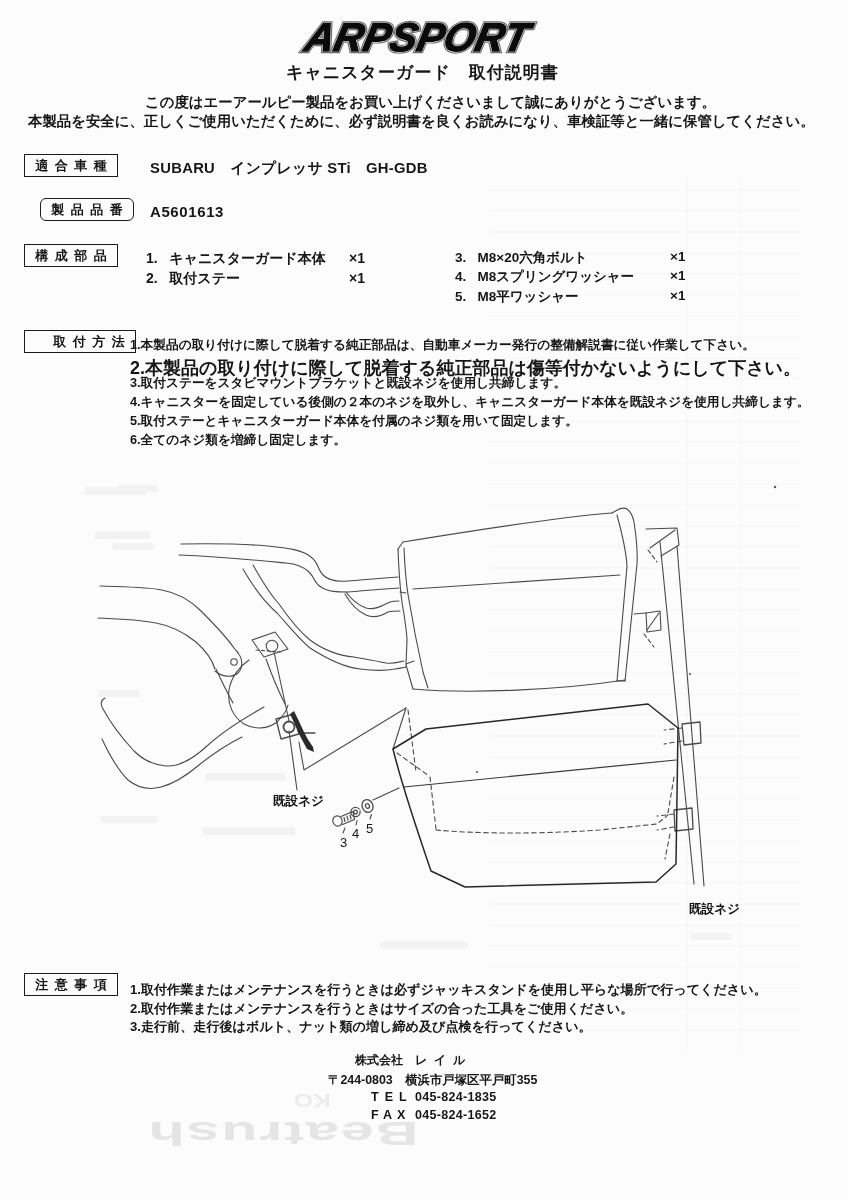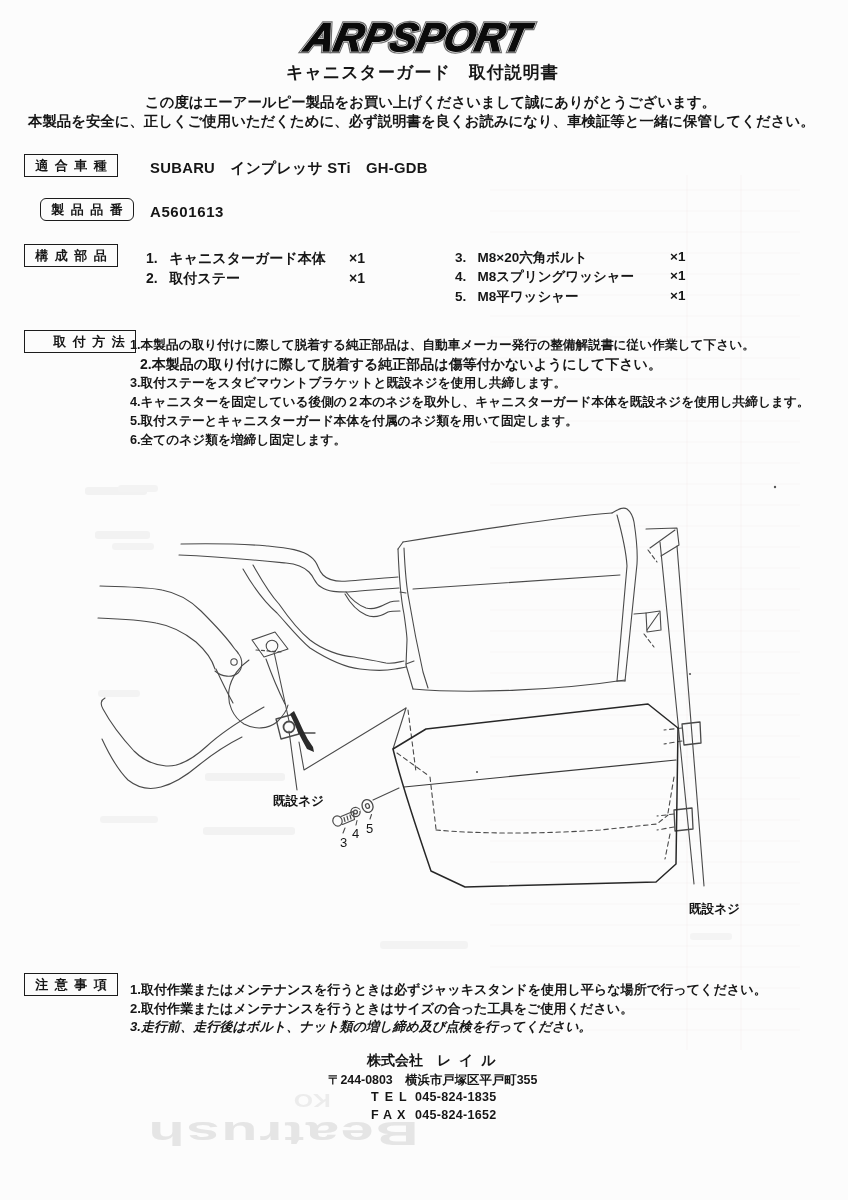--- a/index.html
+++ b/index.html
@@ -110,21 +110,21 @@
 <div class="abs b" style="left:455px;top:249px;font-size:13.5px;">3.&nbsp;&nbsp;&nbsp;M8×20六角ボルト</div>
 <div class="abs b" style="left:455px;top:268px;font-size:13.5px;">4.&nbsp;&nbsp;&nbsp;M8スプリングワッシャー</div>
 <div class="abs b" style="left:455px;top:288px;font-size:13.5px;">5.&nbsp;&nbsp;&nbsp;M8平ワッシャー</div>
 <div class="abs b" style="left:670px;top:249px;font-size:13.5px;">×1</div>
 <div class="abs b" style="left:670px;top:268px;font-size:13.5px;">×1</div>
 <div class="abs b" style="left:670px;top:288px;font-size:13.5px;">×1</div>
 
 <div class="labelbox" style="left:24px;top:330px;padding-left:18px;">取付方法</div>
 
 <div class="abs b" style="left:130px;top:337px;font-size:12.7px;">1.本製品の取り付けに際して脱着する純正部品は、自動車メーカー発行の整備解説書に従い作業して下さい。</div>
-<div class="abs b" style="left:140px;top:356px;font-size:14px;">2.本製品の取り付けに際して脱着する純正部品は傷等付かないようにして下さい。</div>
+<div class="abs b" style="left:130px;top:356px;font-size:18px;">2.本製品の取り付けに際して脱着する純正部品は傷等付かないようにして下さい。</div>
 <div class="abs b" style="left:130px;top:375px;font-size:12.7px;">3.取付ステーをスタビマウントブラケットと既設ネジを使用し共締します。</div>
 <div class="abs b" style="left:130px;top:394px;font-size:12.7px;">4.キャニスターを固定している後側の２本のネジを取外し、キャニスターガード本体を既設ネジを使用し共締します。</div>
 <div class="abs b" style="left:130px;top:413px;font-size:12.7px;">5.取付ステーとキャニスターガード本体を付属のネジ類を用いて固定します。</div>
 <div class="abs b" style="left:130px;top:432px;font-size:12.7px;">6.全てのネジ類を増締し固定します。</div>
 
 <svg id="diagram" class="abs" style="left:0;top:450px;" width="848" height="510" viewBox="0 450 848 510">
   <g fill="none" stroke="#4a4a4a" stroke-width="1.1" stroke-linecap="round" stroke-linejoin="round">
 
     <path d="M181,544 C235,543 255,545 268,546 C288,548 303,550 311,557 C319,563 317,569 323,575 C329,581 338,582 348,581 C362,580 380,578 398,577"></path>
     <path d="M179,555 C225,557 265,561 286,563 C297,564 304,567 309,572 C315,578 314,583 321,587 C328,592 338,592 348,592 C362,591 380,589 399,588"></path>
@@ -245,23 +245,23 @@
 <div class="abs" style="left:340px;top:835px;font-size:13px;">3</div>
 
 <div class="abs" style="left:352px;top:826px;font-size:13px;">4</div>
 
 <div class="abs" style="left:366px;top:821px;font-size:13px;">5</div>
 
 <div class="labelbox" style="left:24px;top:973px;">注意事項</div>
 
 <div class="abs b" style="left:130px;top:981px;font-size:13.1px;">1.取付作業またはメンテナンスを行うときは必ずジャッキスタンドを使用し平らな場所で行ってください。</div>
 <div class="abs b" style="left:130px;top:1000px;font-size:13.1px;">2.取付作業またはメンテナンスを行うときはサイズの合った工具をご使用ください。</div>
-<div class="abs b" style="left:130px;top:1018px;font-size:13.1px;font-style:italic;">3.走行前、走行後はボルト、ナット類の増し締め及び点検を行ってください。</div>
-
-<div class="abs b" style="left:355px;top:1052px;font-size:14px;margin-left:12px;">株式会社　レ&nbsp;&nbsp;イ&nbsp;&nbsp;ル</div>
+<div class="abs b" style="left:130px;top:1018px;font-size:13.1px;">3.走行前、走行後はボルト、ナット類の増し締め及び点検を行ってください。</div>
+
+<div class="abs b" style="left:355px;top:1052px;font-size:12px;">株式会社　レ&nbsp;&nbsp;イ&nbsp;&nbsp;ル</div>
 
 <div class="abs b" style="left:328px;top:1072px;font-size:12.4px;">〒244-0803　横浜市戸塚区平戸町355</div>
 
 <div class="abs b" style="left:371px;top:1090px;font-size:12.5px;letter-spacing:6px;">TEL</div>
 <div class="abs b" style="left:415px;top:1090px;font-size:12.5px;letter-spacing:0.3px;">045-824-1835</div>
 
 <div class="abs b" style="left:371px;top:1108px;font-size:12.5px;letter-spacing:5px;">FAX</div>
 <div class="abs b" style="left:415px;top:1108px;font-size:12.5px;letter-spacing:0.3px;">045-824-1652</div>
 
 <div class="abs" style="left:146px;top:1118px;width:274px;height:30px;line-height:30px;text-align:center;"><span style="display:inline-block;transform:rotate(180deg) scale(1.8,1);color:#e5e5e5;font-size:33px;font-weight:bold;letter-spacing:1px;">Beatrush</span></div>

